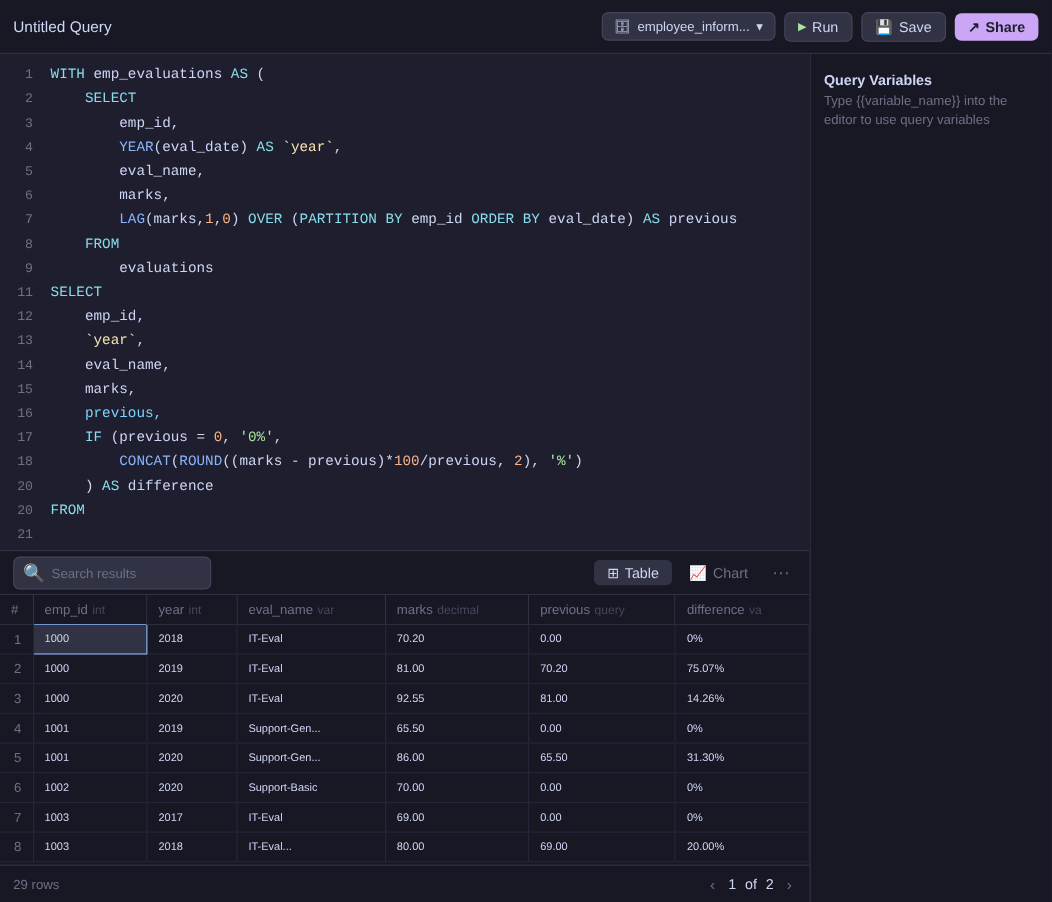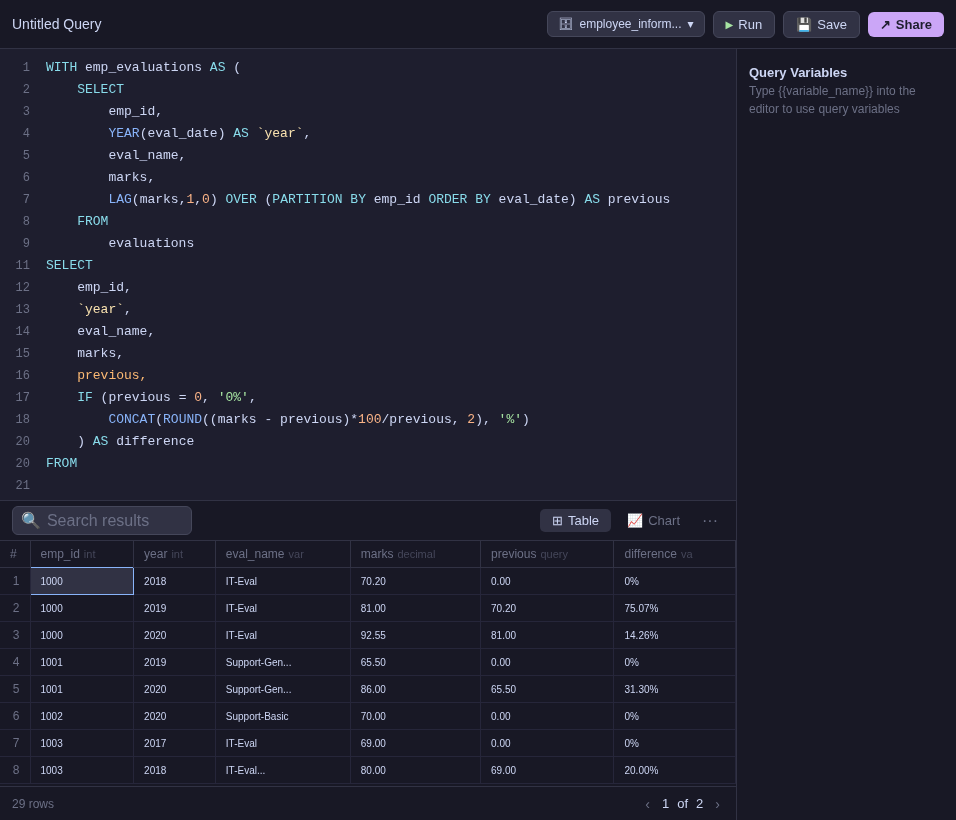--- a/index.html
+++ b/index.html
@@ -176,21 +176,21 @@
       border: 1px solid #45475a;
       border-radius: 6px;
       padding: 4px 8px;
       width: 180px;
     }
     .search-box input {
       background: transparent;
       border: none;
       outline: none;
       color: #cdd6f4;
-      font-size: 16px;
+      font-size: 12px;
       width: 100%;
     }
     .search-box input::placeholder { color: #6c7086; }
     .results-right {
       display: flex;
       align-items: center;
       gap: 4px;
     }
     .tab-btn {
       display: flex;
@@ -395,21 +395,21 @@
         <div class="code-line">
           <span class="line-num">14</span>
           <span class="line-code"><span style="color: rgb(205, 214, 244);">    eval_name,</span></span>
         </div>
         <div class="code-line">
           <span class="line-num">15</span>
           <span class="line-code"><span style="color: rgb(205, 214, 244);">    marks,</span></span>
         </div>
         <div class="code-line">
           <span class="line-num">16</span>
-          <span class="line-code"><span style="color: #fdba74;">    previous,</span></span>
+          <span class="line-code"><span style="color: #7dd3fc;">    previous,</span></span>
         </div>
         <div class="code-line">
           <span class="line-num">17</span>
           <span class="line-code"><span style="color: rgb(137, 220, 235);">    IF</span><span style="color: rgb(205, 214, 244);"> (</span><span style="color: rgb(205, 214, 244);">previous</span><span style="color: rgb(205, 214, 244);"> = </span><span style="color: rgb(250, 179, 135);">0</span><span style="color: rgb(205, 214, 244);">, </span><span style="color: rgb(166, 227, 161);">'0%'</span><span style="color: rgb(205, 214, 244);">,</span></span>
         </div>
         <div class="code-line">
           <span class="line-num">18</span>
           <span class="line-code"><span style="color: rgb(137, 180, 250);">        CONCAT</span><span style="color: rgb(205, 214, 244);">(</span><span style="color: rgb(137, 180, 250);">ROUND</span><span style="color: rgb(205, 214, 244);">((</span><span style="color: rgb(205, 214, 244);">marks</span><span style="color: rgb(205, 214, 244);"> - </span><span style="color: rgb(205, 214, 244);">previous</span><span style="color: rgb(205, 214, 244);">)*</span><span style="color: rgb(250, 179, 135);">100</span><span style="color: rgb(205, 214, 244);">/</span><span style="color: rgb(205, 214, 244);">previous</span><span style="color: rgb(205, 214, 244);">, </span><span style="color: rgb(250, 179, 135);">2</span><span style="color: rgb(205, 214, 244);">)</span><span style="color: rgb(205, 214, 244);">, </span><span style="color: rgb(166, 227, 161);">'%'</span><span style="color: rgb(205, 214, 244);">)</span></span>
         </div>
         <div class="code-line">

